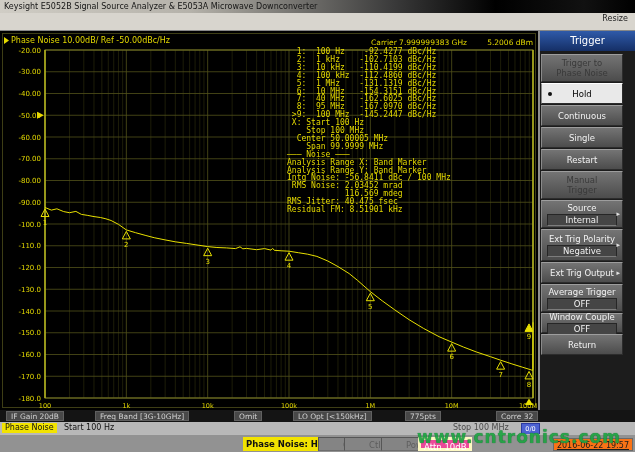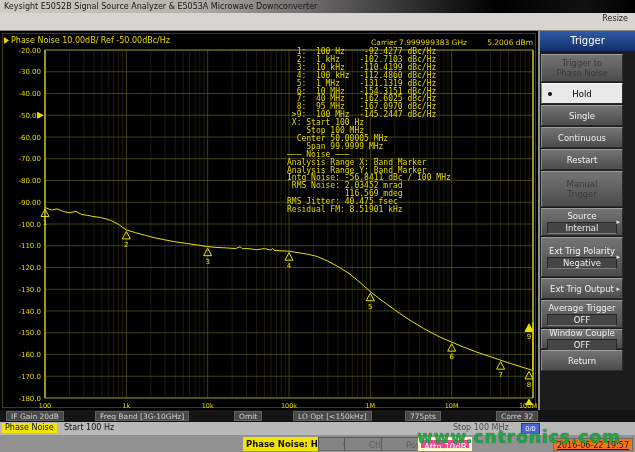--- a/index.html
+++ b/index.html
@@ -234,38 +234,38 @@
       <div id="trigger-menu">
           <div class="menu-btn disabled" style="height: 28px;">
             <span>Trigger to</span>
             <span>Phase Noise</span>
           </div>
           <div class="menu-btn selected" style="height: 21px;">
             <span class="bullet"></span>
             <span>Hold</span>
           </div>
           <div class="menu-btn" style="height: 21px;">
+            <span>Continuous</span>
+          </div>
+          <div class="menu-btn" style="height: 21px;">
             <span>Single</span>
           </div>
           <div class="menu-btn" style="height: 21px;">
-            <span>Continuous</span>
-          </div>
-          <div class="menu-btn" style="height: 21px;">
             <span>Restart</span>
           </div>
-          <div class="menu-btn disabled" style="height: 36px;">
+          <div class="menu-btn disabled" style="height: 28px;">
             <span>Manual</span>
             <span>Trigger</span>
           </div>
           <div class="menu-btn" style="height: 28px;">
             <span>Source</span>
             <span class="val">Internal</span>
             <span class="arrow">▸</span>
           </div>
-          <div class="menu-btn" style="height: 40px;">
+          <div class="menu-btn" style="height: 32px;">
             <span>Ext Trig Polarity</span>
             <span class="val">Negative</span>
             <span class="arrow">▸</span>
           </div>
           <div class="menu-btn" style="height: 21px;">
             <span>Ext Trig Output</span>
             <span class="arrow">▸</span>
           </div>
           <div class="menu-btn" style="height: 28px;">
             <span>Average Trigger</span>

